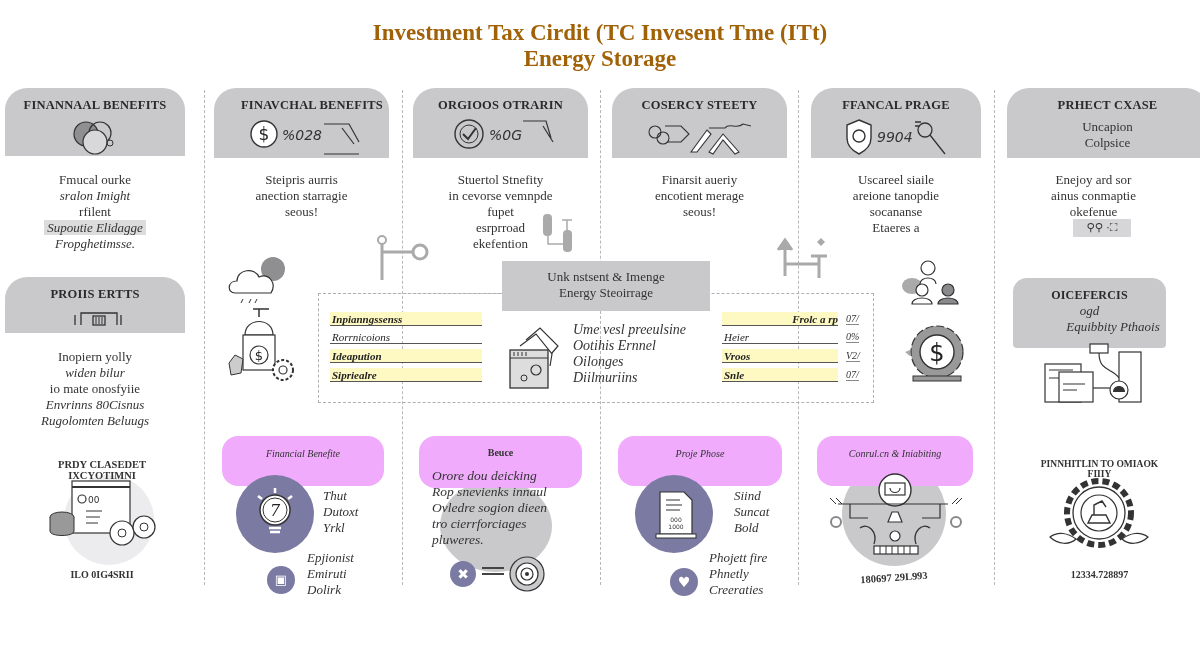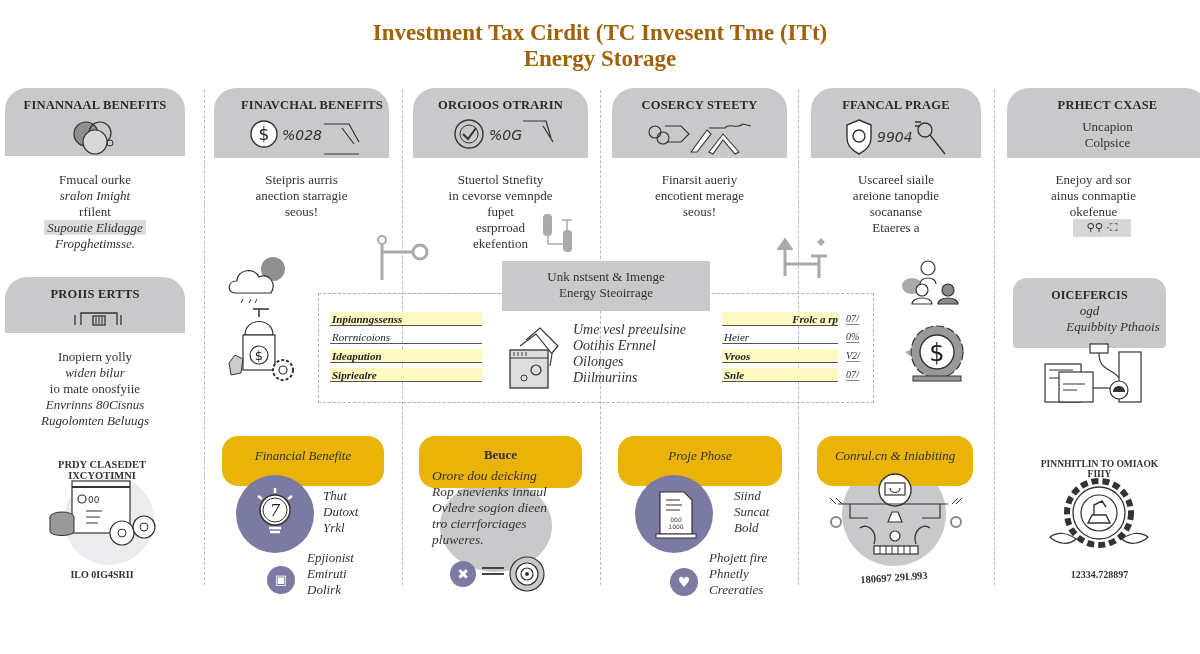--- a/index.html
+++ b/index.html
@@ -11,21 +11,21 @@
   .card-head .h { font-family: "Liberation Serif", serif; font-weight: bold; font-size: 12.5px; color: #2a2a2a; margin-top: 10px; letter-spacing: 0.2px; }
   .card-head .sub { font-family: "Liberation Serif", serif; font-size: 13px; color: #333; line-height: 16px; }
   .body-text { position: absolute; text-align: center; font-family: "Liberation Serif", serif; font-size: 13px; line-height: 16px; color: #333; }
   .body-text .it { font-style: italic; }
   .hl { background: #dcdcdc; padding: 0 3px; }
   .center-box { position: absolute; left: 318px; top: 293px; width: 556px; height: 110px; border: 1.5px dashed #b0b0b0; }
   .center-head { position: absolute; left: 502px; top: 261px; width: 208px; height: 50px; background: #c9c9cc; text-align: center; font-family: "Liberation Serif", serif; font-size: 13px; line-height: 16px; padding-top: 8px; color: #333; }
   .bar-row { position: absolute; height: 14px; font-family: "Liberation Serif", serif; font-size: 11px; font-style: italic; line-height: 14px; padding-left: 2px; border-bottom: 1.5px solid #555; color: #222; }
   .bar-row.f { background: #fef9c3; font-weight: bold; }
   .val { position: absolute; font-family: "Liberation Serif", serif; font-size: 10px; font-style: italic; color: #333; border-bottom: 1px solid #888; }
-  .bottom-head { position: absolute; background: #eab308; border-radius: 18px; text-align: center; font-family: "Liberation Serif", serif; font-size: 13px; font-style: italic; color: #333; }
+  .bottom-head { position: absolute; background: #f0abfc; border-radius: 18px; text-align: center; font-family: "Liberation Serif", serif; font-size: 10px; font-style: italic; color: #333; }
   .purple { background: #7b7aa3; }
   .circle { position: absolute; border-radius: 50%; }
   .side-text { position: absolute; font-family: "Liberation Serif", serif; font-style: italic; font-size: 13px; line-height: 16px; color: #333; }
   .ring-text { position: absolute; font-family: "Liberation Serif", serif; font-size: 11px; color: #333; text-align: center; }
   svg { position: absolute; overflow: visible; }
 </style>
 </head>
 <body>
 
 <div class="title">

